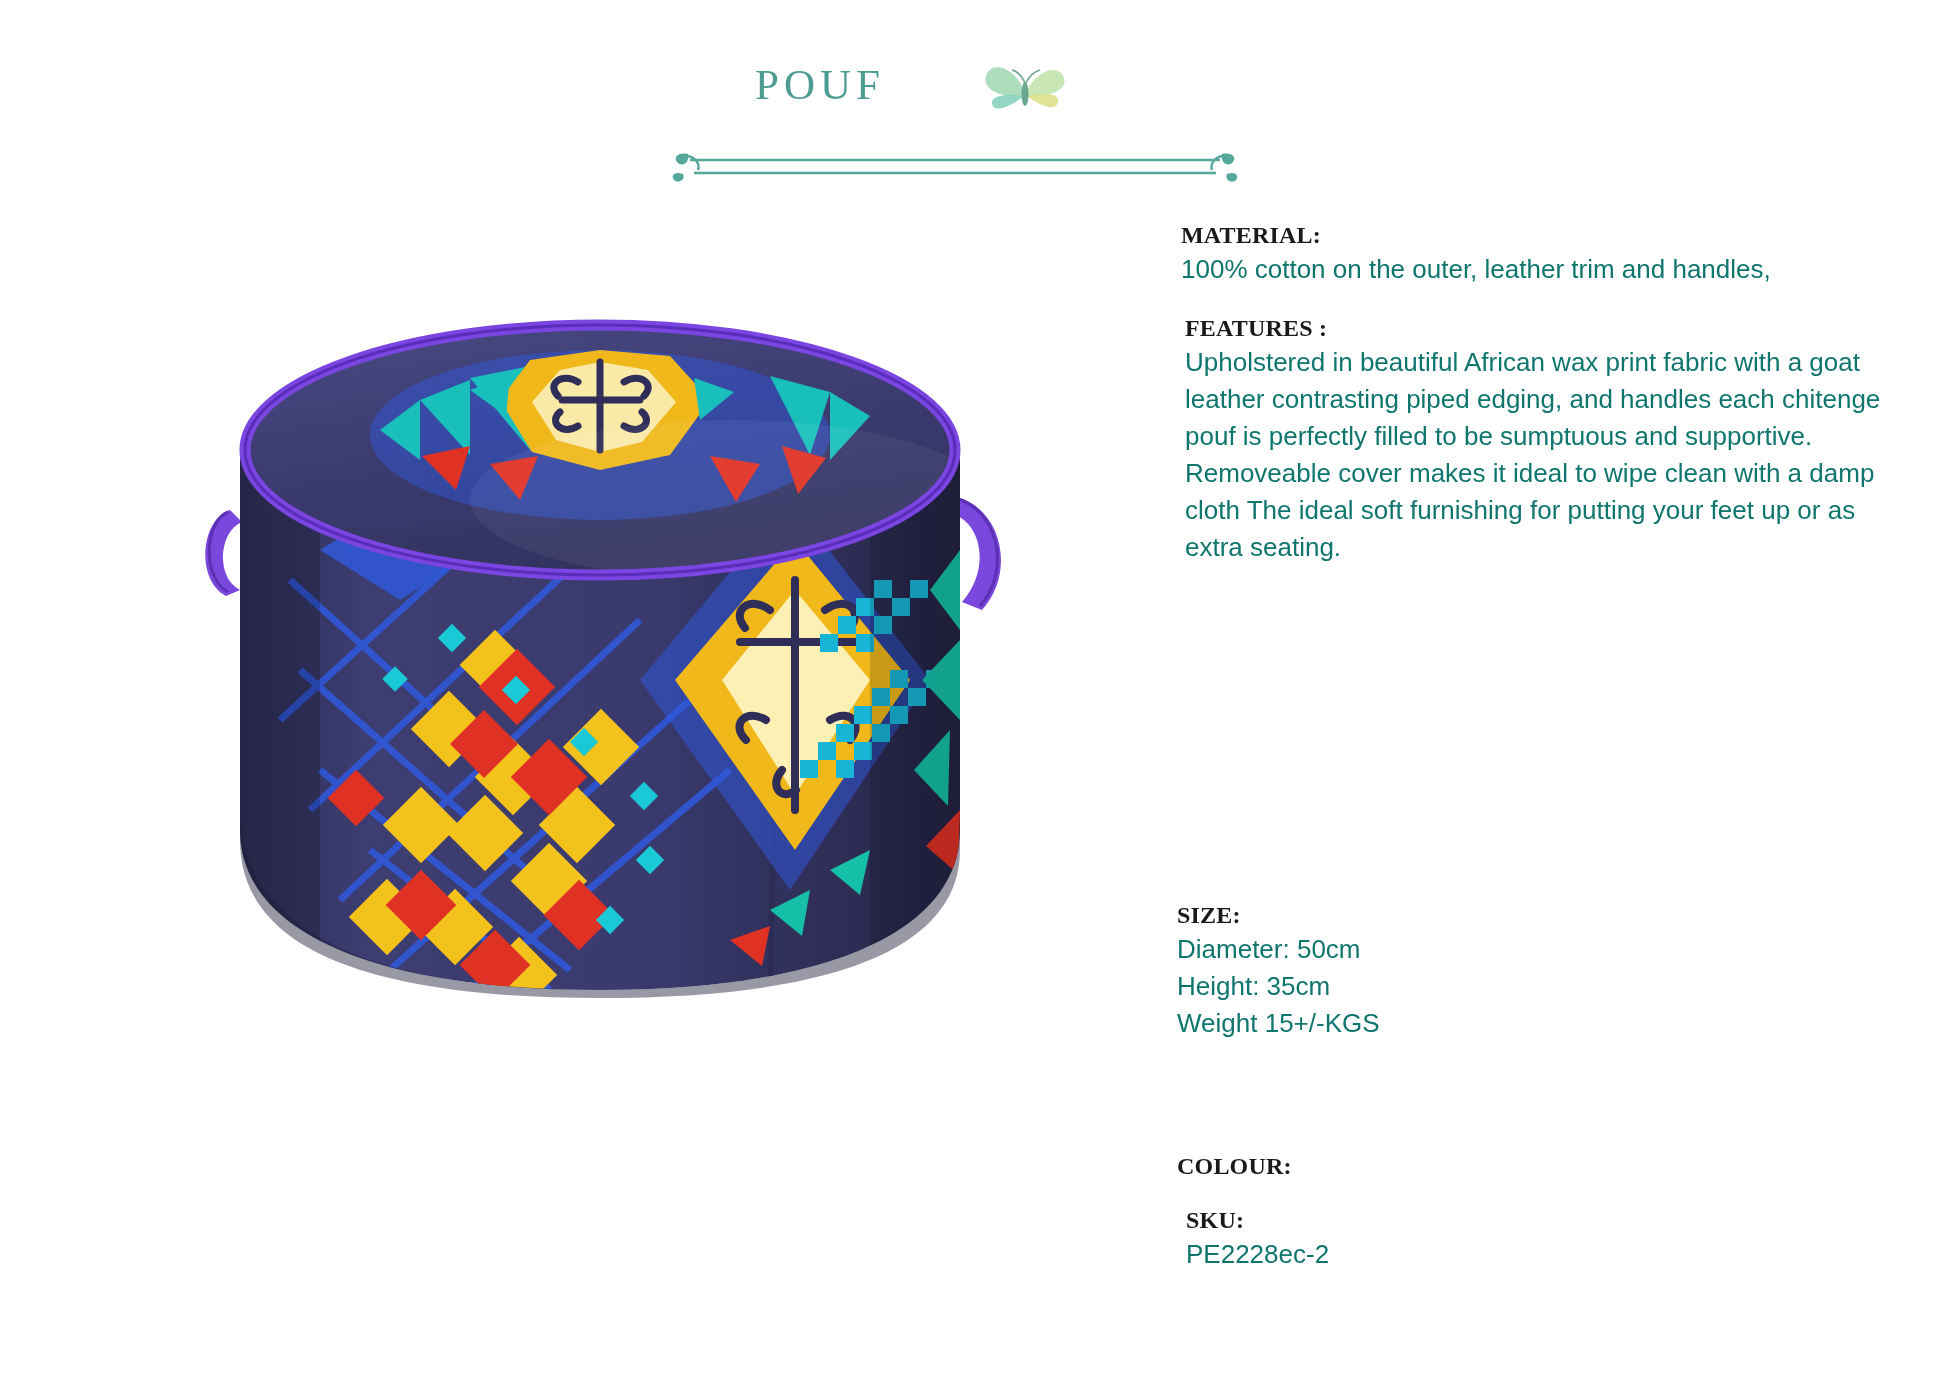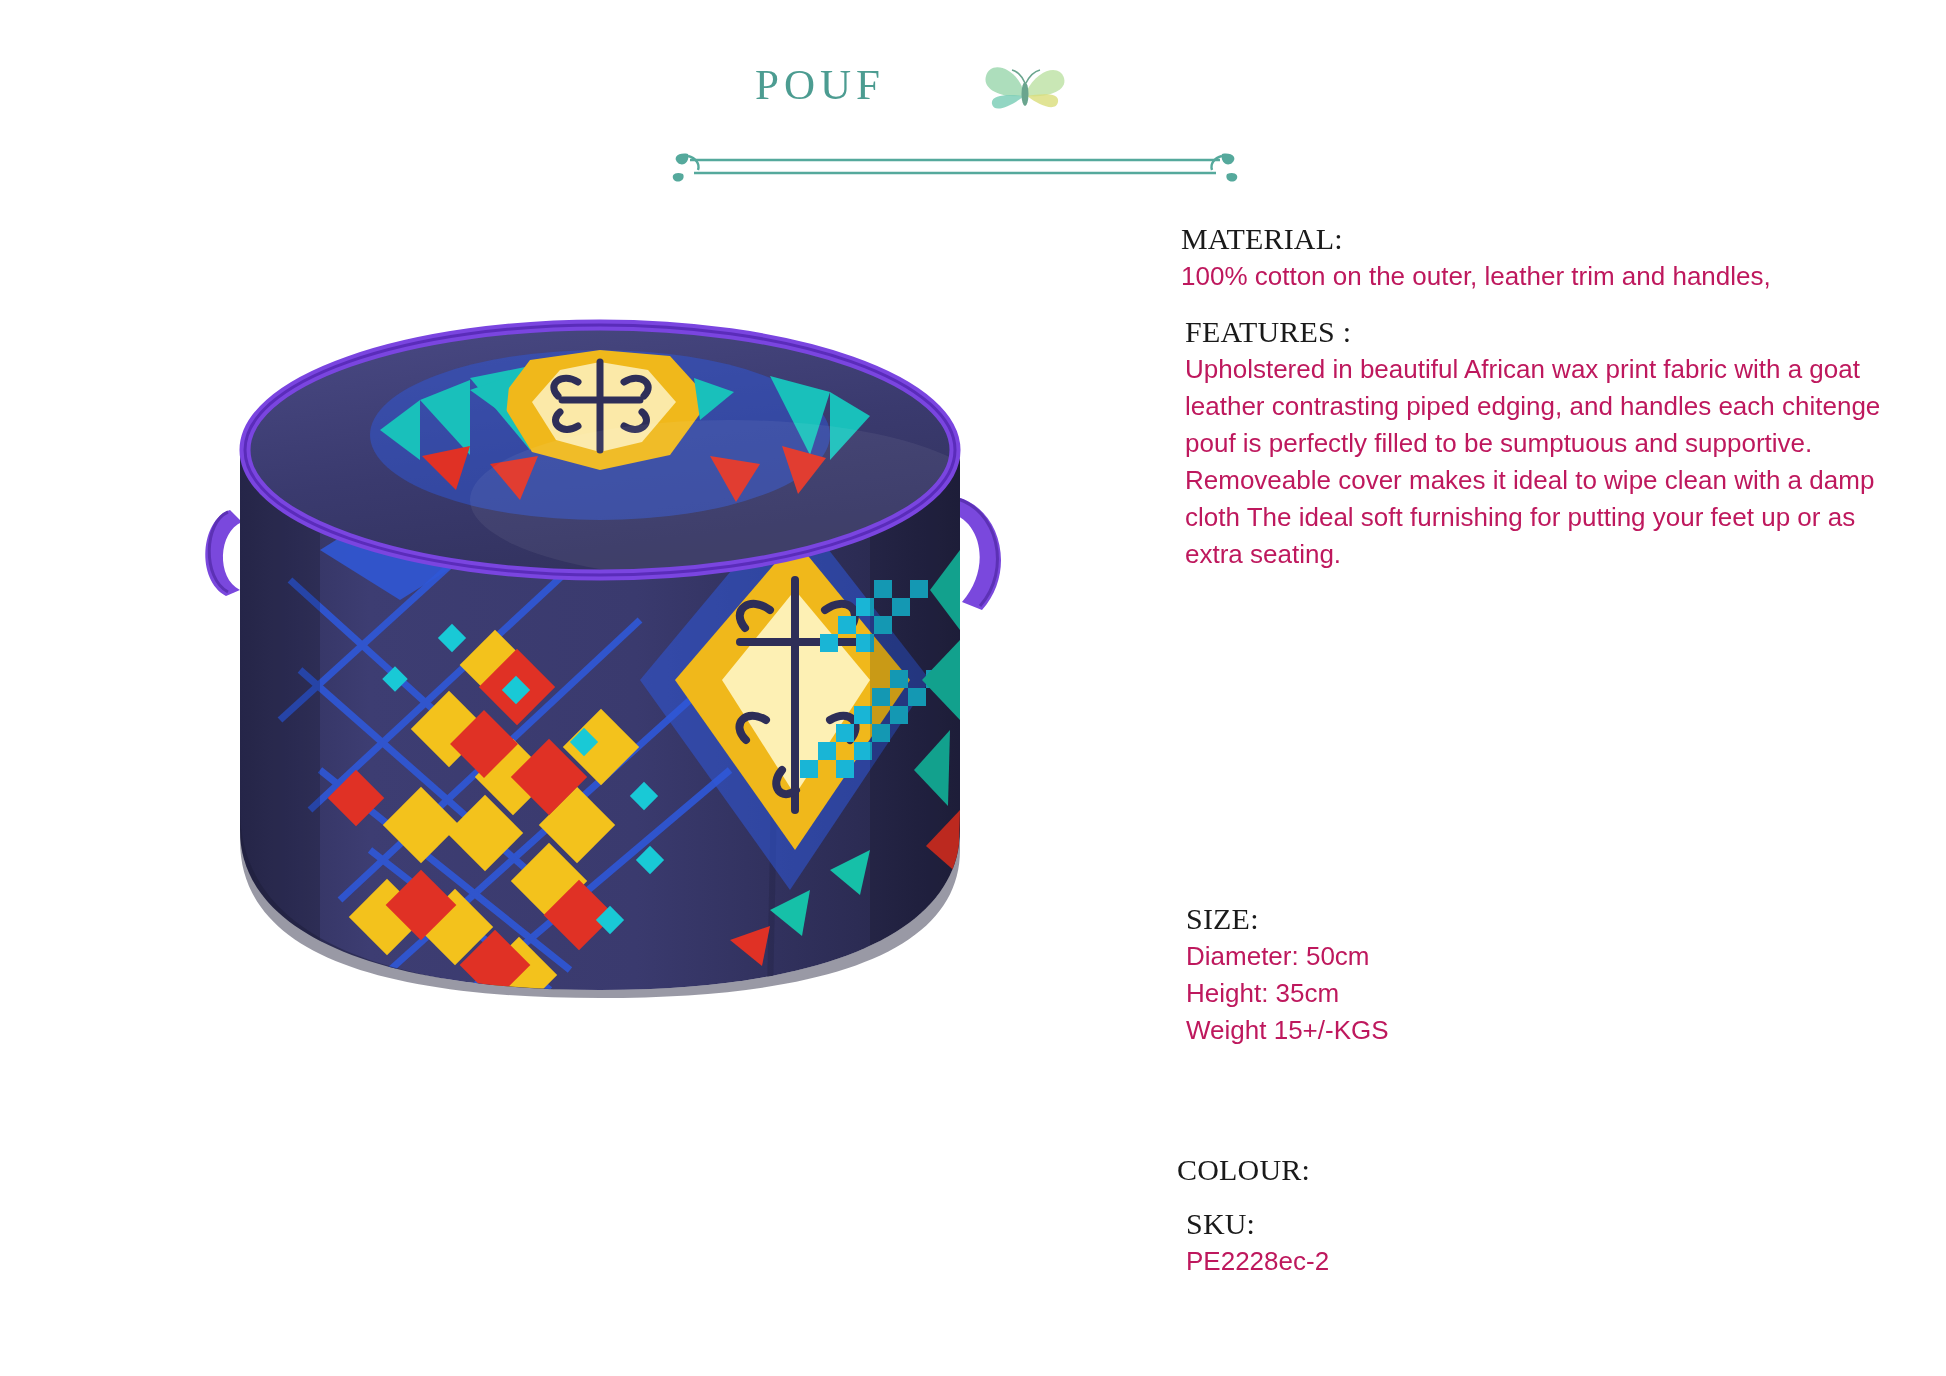--- a/index.html
+++ b/index.html
@@ -61,36 +61,36 @@
 
   
   .spec-col {
     position: absolute;
     left: 1175px;
     top: 222px;
     width: 730px;
   }
   .spec-heading {
     font-family: "Liberation Serif", serif;
-    font-weight: normal;
-    font-size: 30px;
+    font-weight: bold;
+    font-size: 24px;
     color: #1a1a1a;
     margin: 0 0 2px 2px;
     letter-spacing: 0.2px;
   }
   .spec-body {
     font-family: "Liberation Sans", sans-serif;
     font-size: 26px;
     line-height: 37px;
-    color: #be185d;
+    color: #0f766e;
     margin: 0 0 0 2px;
   }
   .block-material { position: absolute; left: 0; top: 0; width: 700px; }
   .block-features { position: absolute; left: 8px; top: 93px; width: 720px; }
-  .block-size     { position: absolute; left: 9px; top: 680px; width: 520px; }
+  .block-size     { position: absolute; left: 0; top: 680px; width: 520px; }
   .block-colour   { position: absolute; left: 0; top: 931px; width: 520px; }
   .block-sku      { position: absolute; left: 9px; top: 985px; width: 520px; }
 
   .indent-1 { padding-left: 4px; }
 </style>
 </head>
 <body>
 
 <div class="header">
 

